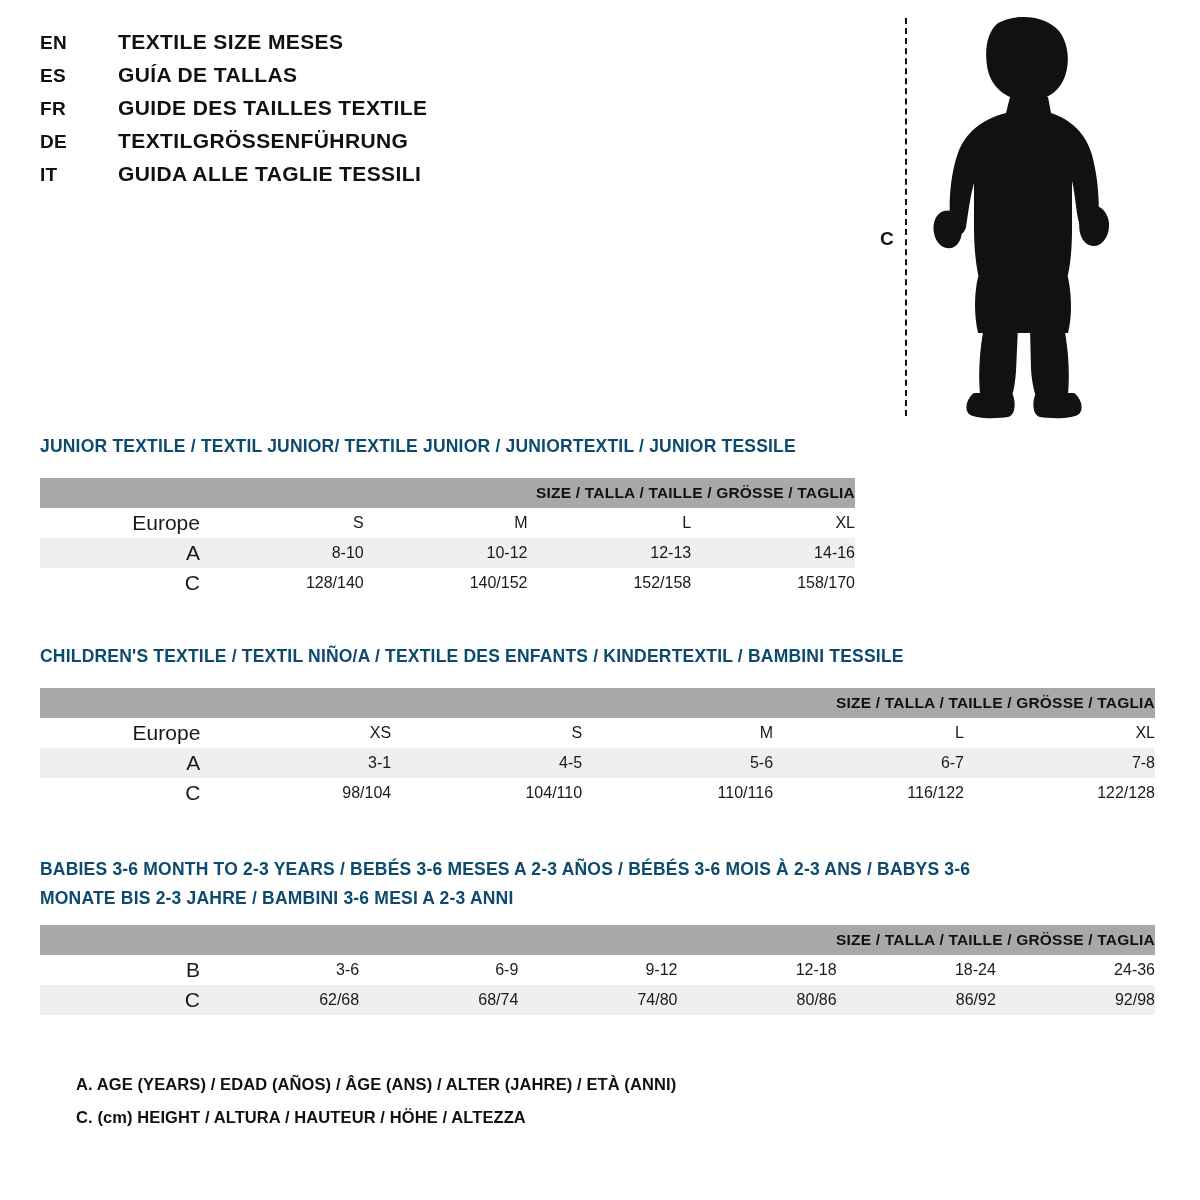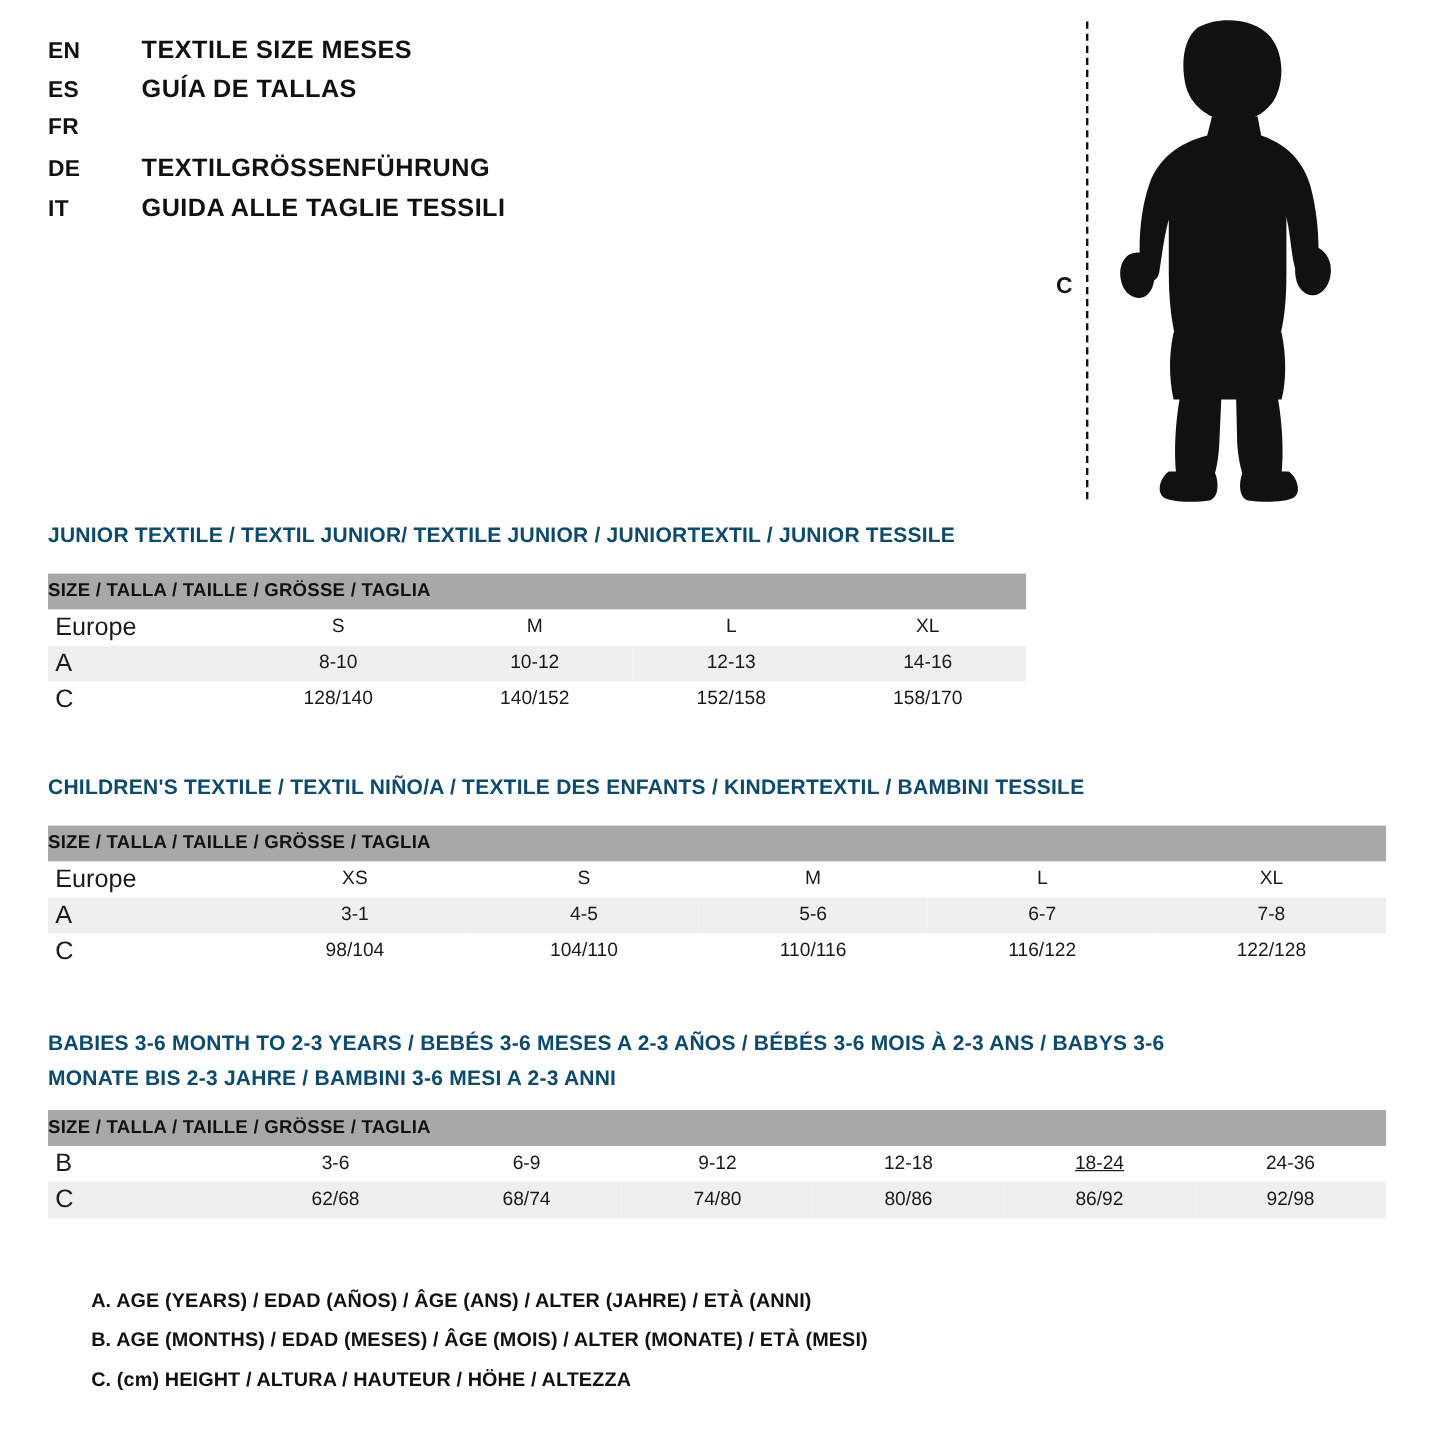--- a/index.html
+++ b/index.html
@@ -97,20 +97,21 @@
   table.size-table {
     position: absolute;
     border-collapse: collapse;
     font-size: 16px;
     color: #1a1a1a;
   }
   table.size-table td {
     padding: 0;
     height: 30px;
     vertical-align: middle;
+    text-align: right;
   }
   .hdr-band td {
     background: #a8a8a8;
     color: #111;
     font-weight: bold;
     font-size: 15.5px;
     letter-spacing: 0.2px;
     padding-left: 6px;
     height: 27px;
   }
@@ -155,20 +156,21 @@
     <div class="lang-row">
       <span class="lang-code">EN</span>
       <span class="lang-title">TEXTILE SIZE MESES</span>
     </div>
     <div class="lang-row">
       <span class="lang-code">ES</span>
       <span class="lang-title">GUÍA DE TALLAS</span>
     </div>
     <div class="lang-row">
       <span class="lang-code">FR</span>
+      <span class="lang-title">GUIDE DES TAILLES TEXTILE</span>
     </div>
     <div class="lang-row">
       <span class="lang-code">DE</span>
       <span class="lang-title">TEXTILGRÖSSENFÜHRUNG</span>
     </div>
     <div class="lang-row">
       <span class="lang-code">IT</span>
       <span class="lang-title">GUIDA ALLE TAGLIE TESSILI</span>
     </div>
   </div>
@@ -284,34 +286,33 @@
     <tbody>
         <tr class="hdr-band">
       <td colspan="7">SIZE / TALLA / TAILLE / GRÖSSE / TAGLIA</td>
     </tr>
     <tr class="row-plain">
       <td class="cell-label" style="width:155px;">B</td>
       <td class="cell-val" style="width:160px;">3-6</td>
       <td class="cell-val" style="width:160px;">6-9</td>
       <td class="cell-val" style="width:160px;">9-12</td>
       <td class="cell-val" style="width:160px;">12-18</td>
-      <td class="cell-val" style="width:160px;text-decoration:underline;">18-24</td>
+      <td class="cell-val" style="width:160px;">18-24</td>
       <td class="cell-val" style="width:160px;">24-36</td>
     </tr>
     <tr class="row-alt">
       <td class="cell-label">C</td>
       <td class="cell-val">62/68</td>
       <td class="cell-val">68/74</td>
       <td class="cell-val">74/80</td>
       <td class="cell-val">80/86</td>
       <td class="cell-val">86/92</td>
       <td class="cell-val">92/98</td>
     </tr>
   </tbody>
     </table>
 
   <div class="footnotes">
     <div class="footnote">A. AGE (YEARS) / EDAD (AÑOS) / ÂGE (ANS) / ALTER (JAHRE) / ETÀ (ANNI)</div>
-    <div class="footnote">B. AGE (MONTHS) / EDAD (MESES) / ÂGE (MOIS) / ALTER (MONATE) / ETÀ (MESI)</div>
     <div class="footnote">C. (cm) HEIGHT / ALTURA / HAUTEUR / HÖHE / ALTEZZA</div>
   </div>
 
 </div>
 
 </body></html>

